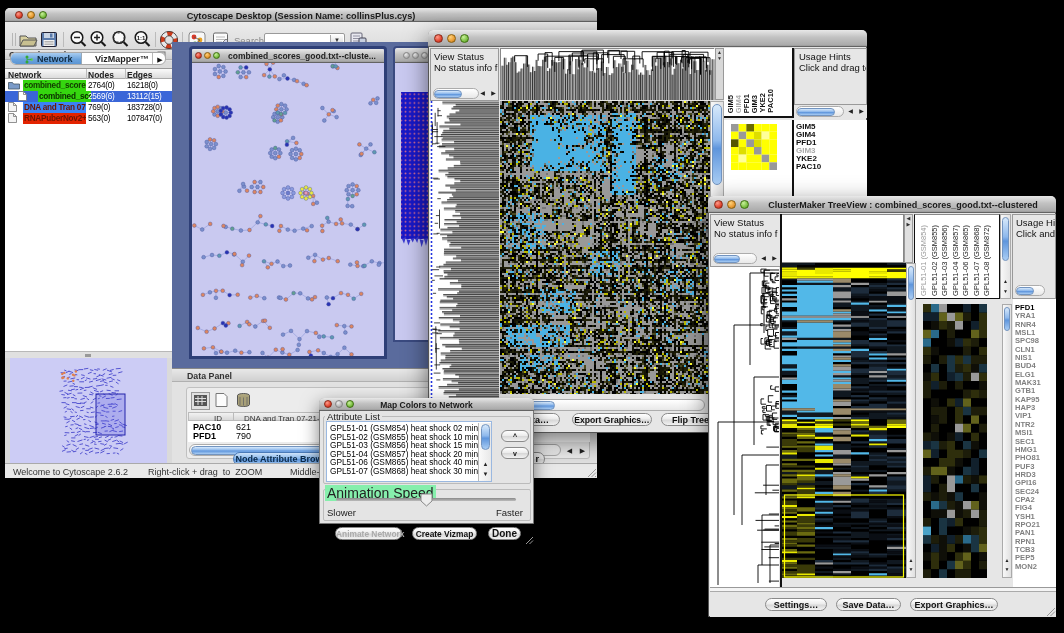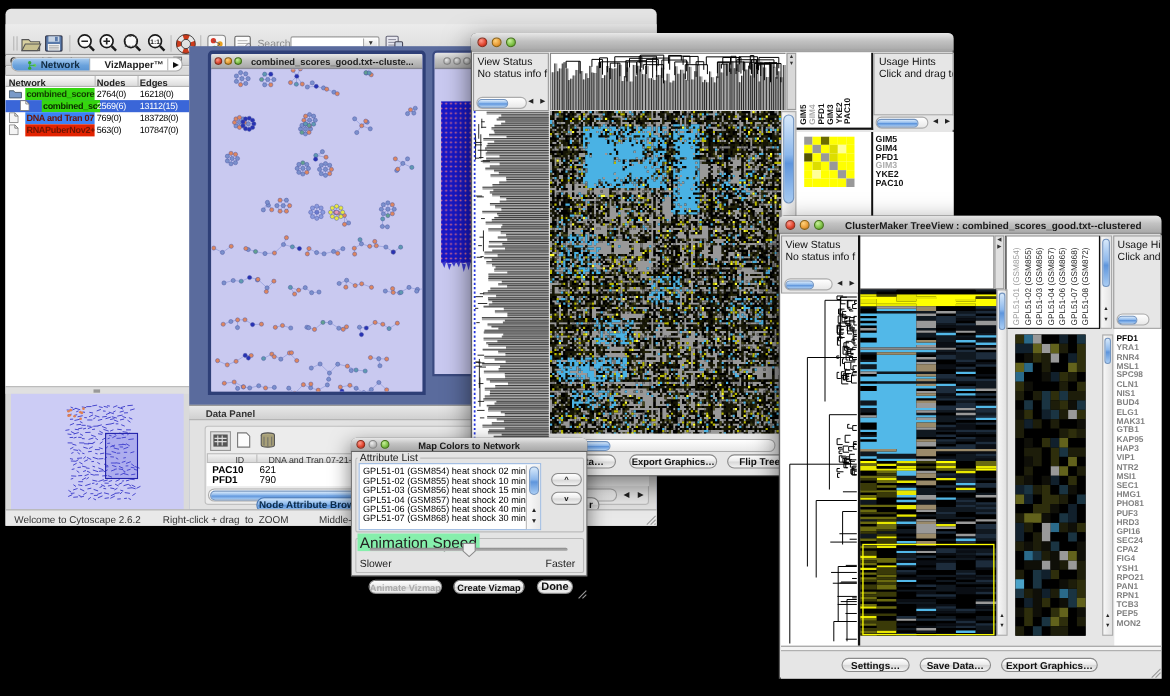--- a/index.html
+++ b/index.html
@@ -17,20 +17,26 @@
 .athumb{background:linear-gradient(#d7e9fb,#8db8ec 45%,#5e95dc 55%,#a9cdf4);
  border:1px solid #7294c0;border-radius:6px}
 .arrbtn{position:absolute;font-size:6px;color:#222;text-align:center;line-height:10px}
 .pill{position:absolute;background:linear-gradient(#fff,#ececec 45%,#d8d8d8 55%,#f2f2f2);
  border:1px solid #8a8a8a;border-radius:9px;text-align:center;font-weight:bold;color:#111}
 .vlabel{writing-mode:vertical-rl;transform:rotate(180deg);font-size:7.5px}
 .gene{font-size:7.6px;line-height:8.35px;color:#808080;font-weight:bold}
 </style></head>
 <body>
 <div class="abs" style="left:5px;top:8px;width:592px;height:470px;background:#e4e4e4;border-radius:5px 5px 0 0">
+    <div class="abs tbar" style="left:0;top:0;width:592px;height:14px">
+<i class="tl r" style="left:10px"></i>
+      <i class="tl o" style="left:22px"></i>
+      <i class="tl g" style="left:34px"></i>
+<div class="ttext" style="top:2.5px;font-size:9.2px">Cytoscape Desktop (Session Name: collinsPlus.cys)</div>
+    </div>
     <div class="abs" style="left:0;top:14px;width:592px;height:28px;background:linear-gradient(#ececec,#dcdcdc);border-bottom:1px solid #9a9a9a"></div>
     <div class="abs" style="left:7px;top:25px;width:4px;height:13px;border-left:1.5px solid #b6b6b6;border-right:1.5px solid #b6b6b6"></div>
     <svg class="abs" style="left:14px;top:24px" width="19" height="15">
 <path d="M1 4 h6 l2 2 h8 v8 h-16 z" fill="#d8d0a0" stroke="#555" stroke-width="1"></path>
 <path d="M1 14 l3 -6 h14 l-3 6 z" fill="#c8c090" stroke="#555" stroke-width="1"></path>
     </svg>
     <svg class="abs" style="left:36px;top:24px" width="16" height="15">
 <rect x="0.5" y="0.5" width="15" height="14" rx="1" fill="#5a7aaa" stroke="#223"></rect>
 <rect x="3" y="1" width="10" height="5" fill="#c8d4e4"></rect>
       <rect x="9" y="1.5" width="2.5" height="4" fill="#5a7aaa"></rect>
@@ -1205,18 +1211,18 @@
     <div class="pill" style="left:181px;top:31px;width:28px;height:12px;font-size:7px;line-height:11px">^</div>
     <div class="pill" style="left:181px;top:48px;width:28px;height:12px;font-size:7px;line-height:11px">v</div>
     <div class="abs" style="left:3px;top:90px;width:208px;height:32px;border:1px solid #bbb;border-radius:2px"></div>
     <div class="abs" style="left:5px;top:86px;font-size:14px;color:#222;background:#86efac;padding:0 2px">Animation Speed</div>
     <div class="abs" style="left:16px;top:99px;width:180px;height:3px;background:linear-gradient(#888,#bbb);border-radius:2px"></div>
     <svg class="abs" style="left:100px;top:93.5px" width="13" height="14">
 <path d="M1 1h11v7l-5.5 5L1 8z" fill="#ededed" stroke="#888"></path>
     </svg>
     <div class="abs" style="left:7px;top:108px;font-size:9.5px;color:#222">Slower</div>
     <div class="abs" style="left:176px;top:108px;font-size:9.5px;color:#222">Faster</div>
-    <div class="pill" style="left:15px;top:128px;width:67px;height:13px;font-size:8.4px;line-height:12px;color:#aaa;white-space:nowrap">Animate Vizmap</div>
+    <div class="pill" style="left:15px;top:128px;width:67px;height:13px;font-size:8.4px;line-height:12px;color:#aaa;white-space:nowrap">Animate Network</div>
 <div class="pill" style="left:92px;top:128px;width:65px;height:13px;font-size:8.4px;line-height:12px;white-space:nowrap">Create Vizmap</div>
 <div class="pill" style="left:168px;top:128px;width:33px;height:13px;font-size:10px;line-height:12px">Done</div>
     <svg class="abs" style="left:205px;top:137px" width="9" height="9">
 <path d="M8 1L1 8M8 4.5L4.5 8" stroke="#999" stroke-width="1"></path>
     </svg>
   </div>
 </body></html>

